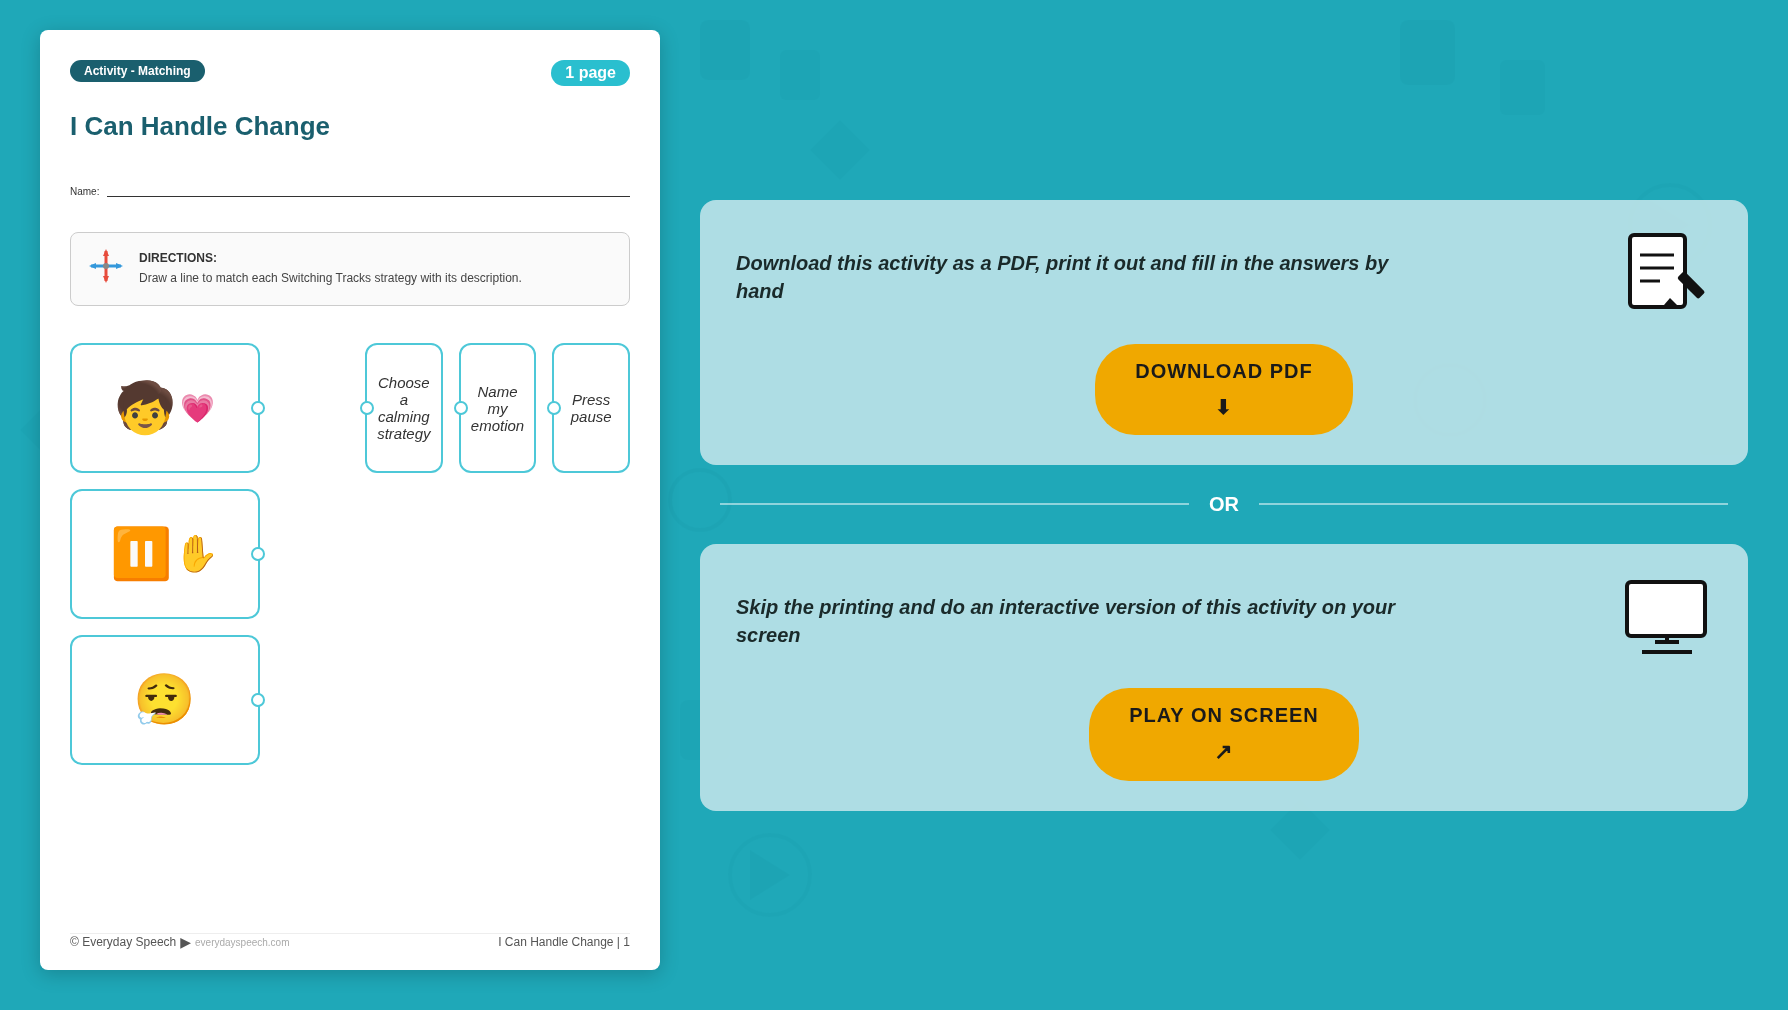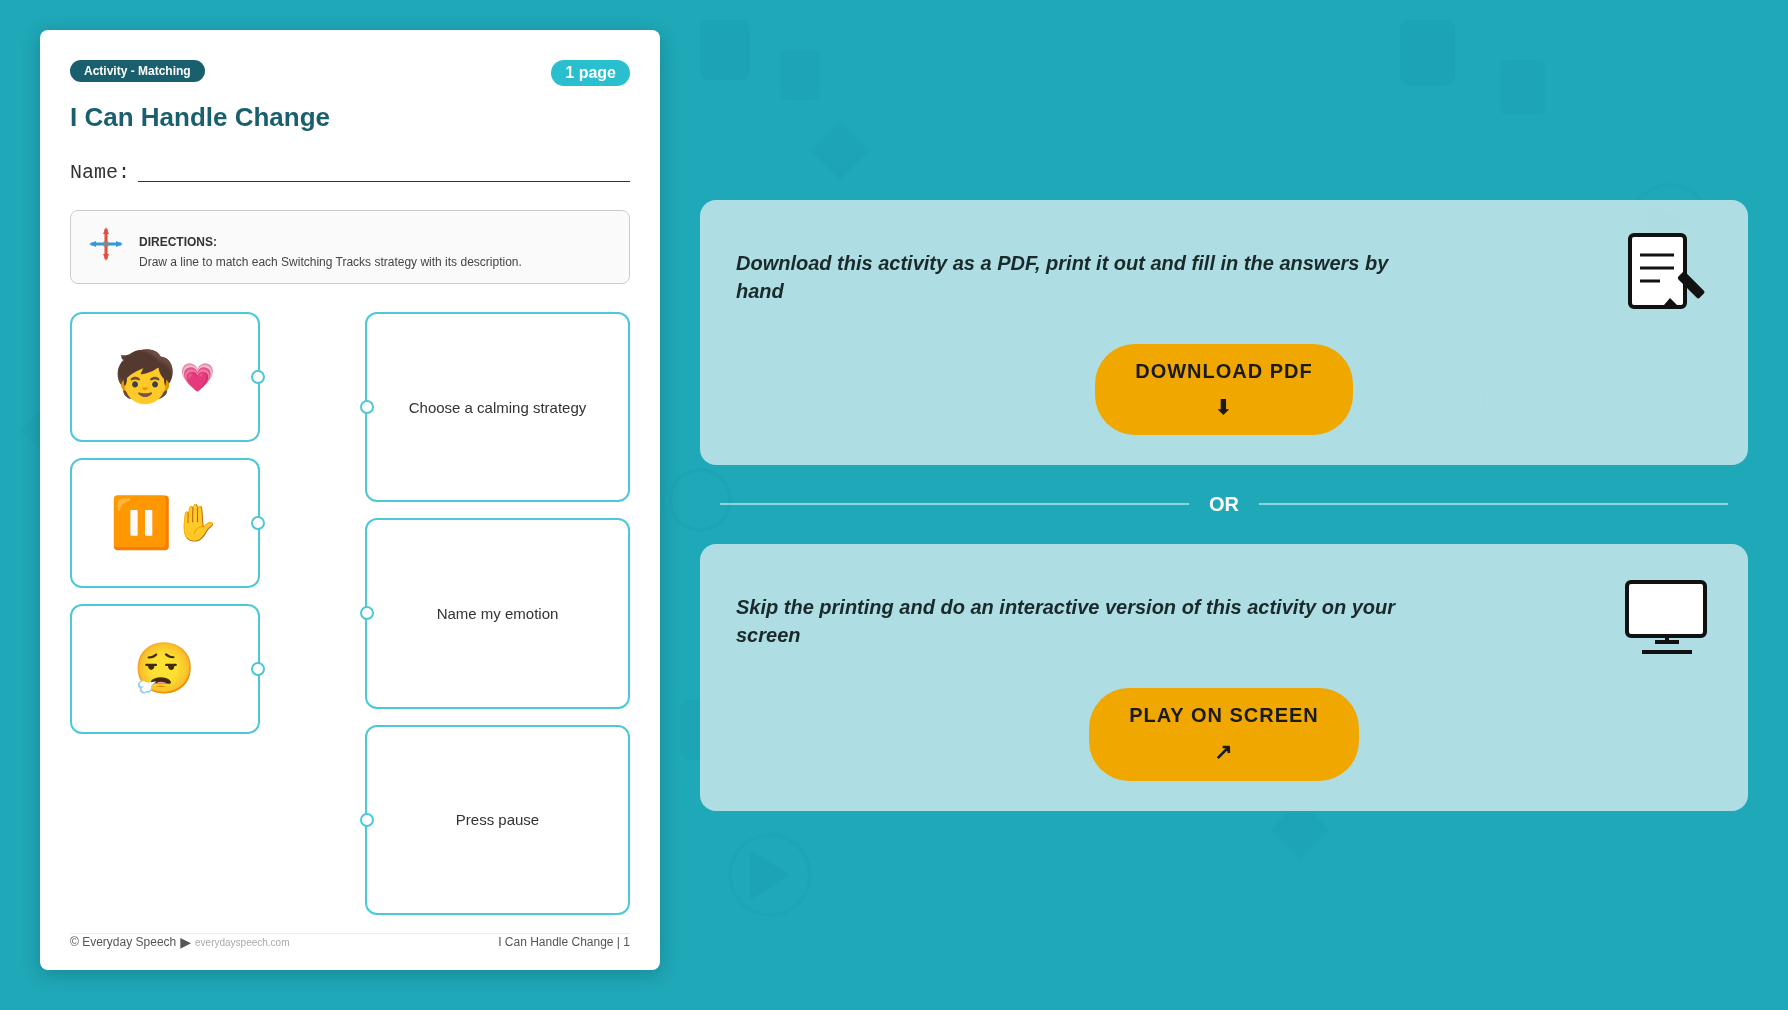--- a/index.html
+++ b/index.html
@@ -34,21 +34,21 @@
     
     .worksheet-panel {
       width: 620px;
       min-width: 620px;
       background: white;
       border-radius: 8px;
       box-shadow: 0 4px 20px rgba(0,0,0,0.2);
       padding: 30px 30px 20px 30px;
       display: flex;
       flex-direction: column;
-      gap: 8px;
+      gap: 17px;
       height: 940px;
       overflow: hidden;
     }
 
     .worksheet-header {
       display: flex;
       justify-content: space-between;
       align-items: flex-start;
       margin-bottom: 8px;
     }
@@ -73,39 +73,38 @@
 
     .worksheet-title {
       font-size: 26px;
       font-weight: bold;
       color: #1a5f6e;
       margin-bottom: 20px;
     }
 
     .name-row {
       display: flex;
-      align-items: center;
+      align-items: flex-end;
       margin-bottom: 18px;
-      font-size: 20px;
+      font-size: 10px;
       color: #333;
       gap: 8px;
-      font-family: Liberation Mono, monospace;
     }
     .name-line {
       flex: 1;
       border-bottom: 1.5px solid #333;
       height: 18px;
     }
 
     .directions-box {
       border: 1.5px solid #ccc;
       border-radius: 8px;
       padding: 12px 16px;
       display: flex;
-      align-items: flex-end;
+      align-items: center;
       gap: 14px;
       margin-bottom: 20px;
       background: #fafafa;
     }
 
     .directions-icon {
       font-size: 32px;
       margin-top: 2px;
     }
 
@@ -130,24 +129,25 @@
 
     .left-column {
       display: flex;
       flex-direction: column;
       gap: 16px;
       flex: 1;
     }
 
     .right-column {
       display: flex;
-      flex-direction: column;
+      flex-direction: row;
       gap: 16px;
       flex: 1;
       margin-left: 30px;
+      font-style: italic;
     }
 
     .match-card-image {
       border: 2px solid #4dc8d8;
       border-radius: 12px;
       width: 190px;
       height: 130px;
       display: flex;
       align-items: center;
       justify-content: center;

